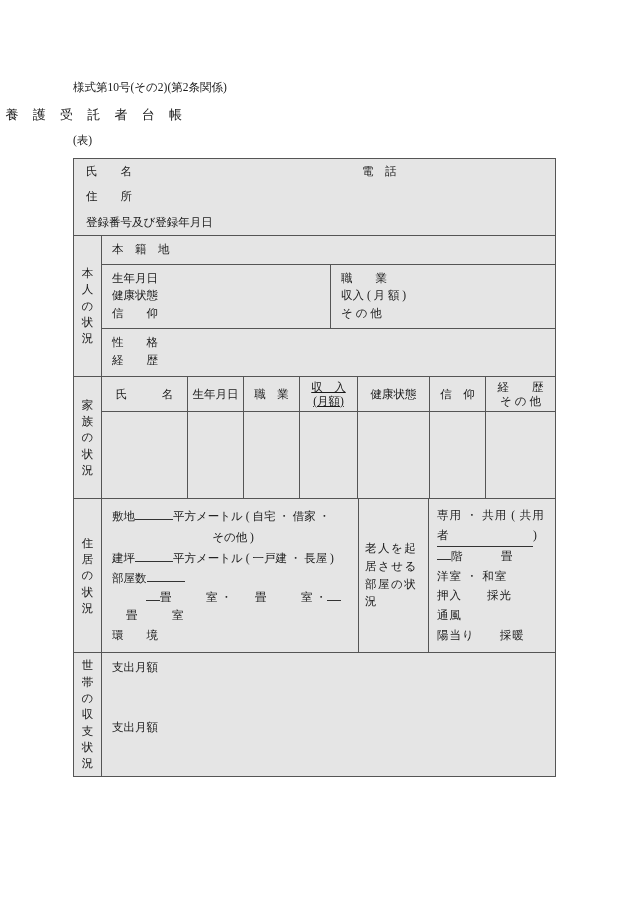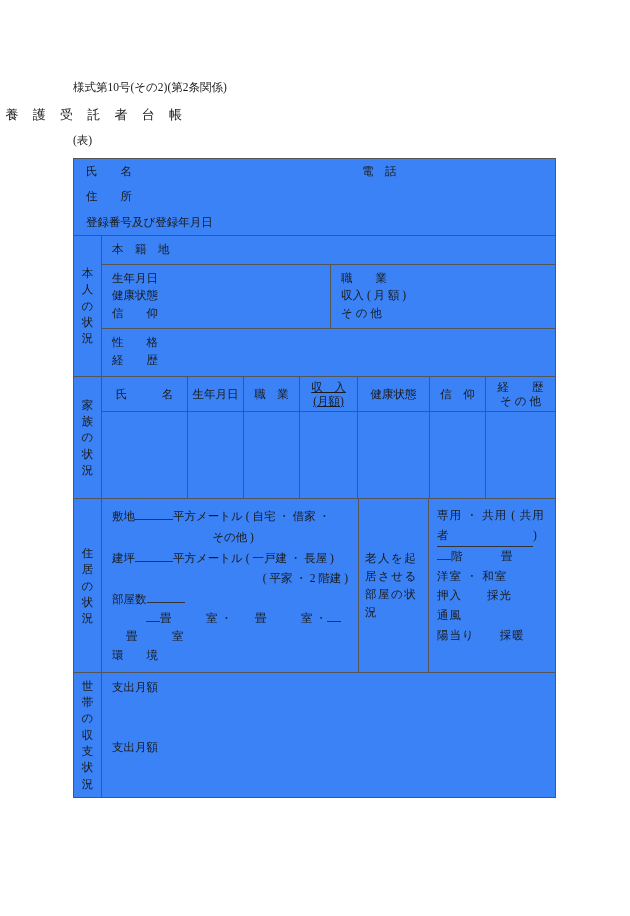--- a/index.html
+++ b/index.html
@@ -52,21 +52,21 @@
   }
 
   
   .frame {
     position: absolute;
     left: 73px;
     top: 158px;
     width: 483px;   
     border: 1px solid #555;
     box-sizing: border-box;
-    background: #3b82f6;
+    background: #e5e5e5;
   }
 
   .row {
     display: flex;
     box-sizing: border-box;
   }
   .row + .row { border-top: 1px solid #555; }
 
   
   .vlabel {
@@ -323,21 +323,20 @@
         <span>況</span>
       </div>
       <div class="dwell" style="flex:1;">
         <div class="d-left">
           <div>
             <span>敷地</span><span class="ul-blank"></span><span>平方メートル ( 自宅 ・ 借家 ・</span>
             <span class="d-indent">その他 )</span>
           </div>
           <div>
             <span>建坪</span><span class="ul-blank"></span><span>平方メートル ( 一戸建 ・ 長屋 )</span>
-            <span class="d-indent-r">( 平家 ・ 2 階建 )</span>
           </div>
           <div>
             <span>部屋数</span><span class="ul-blank"></span>
             <span class="roomline"><span class="ul-short"></span><span>畳　　　室 ・　　畳　　　室 ・</span><span class="ul-short"></span></span>
             <span class="roomline" style="padding-left:14px;"><span>畳　　　室</span></span>
           </div>
           <div>
             <span>環　　境</span>
           </div>
         </div>

